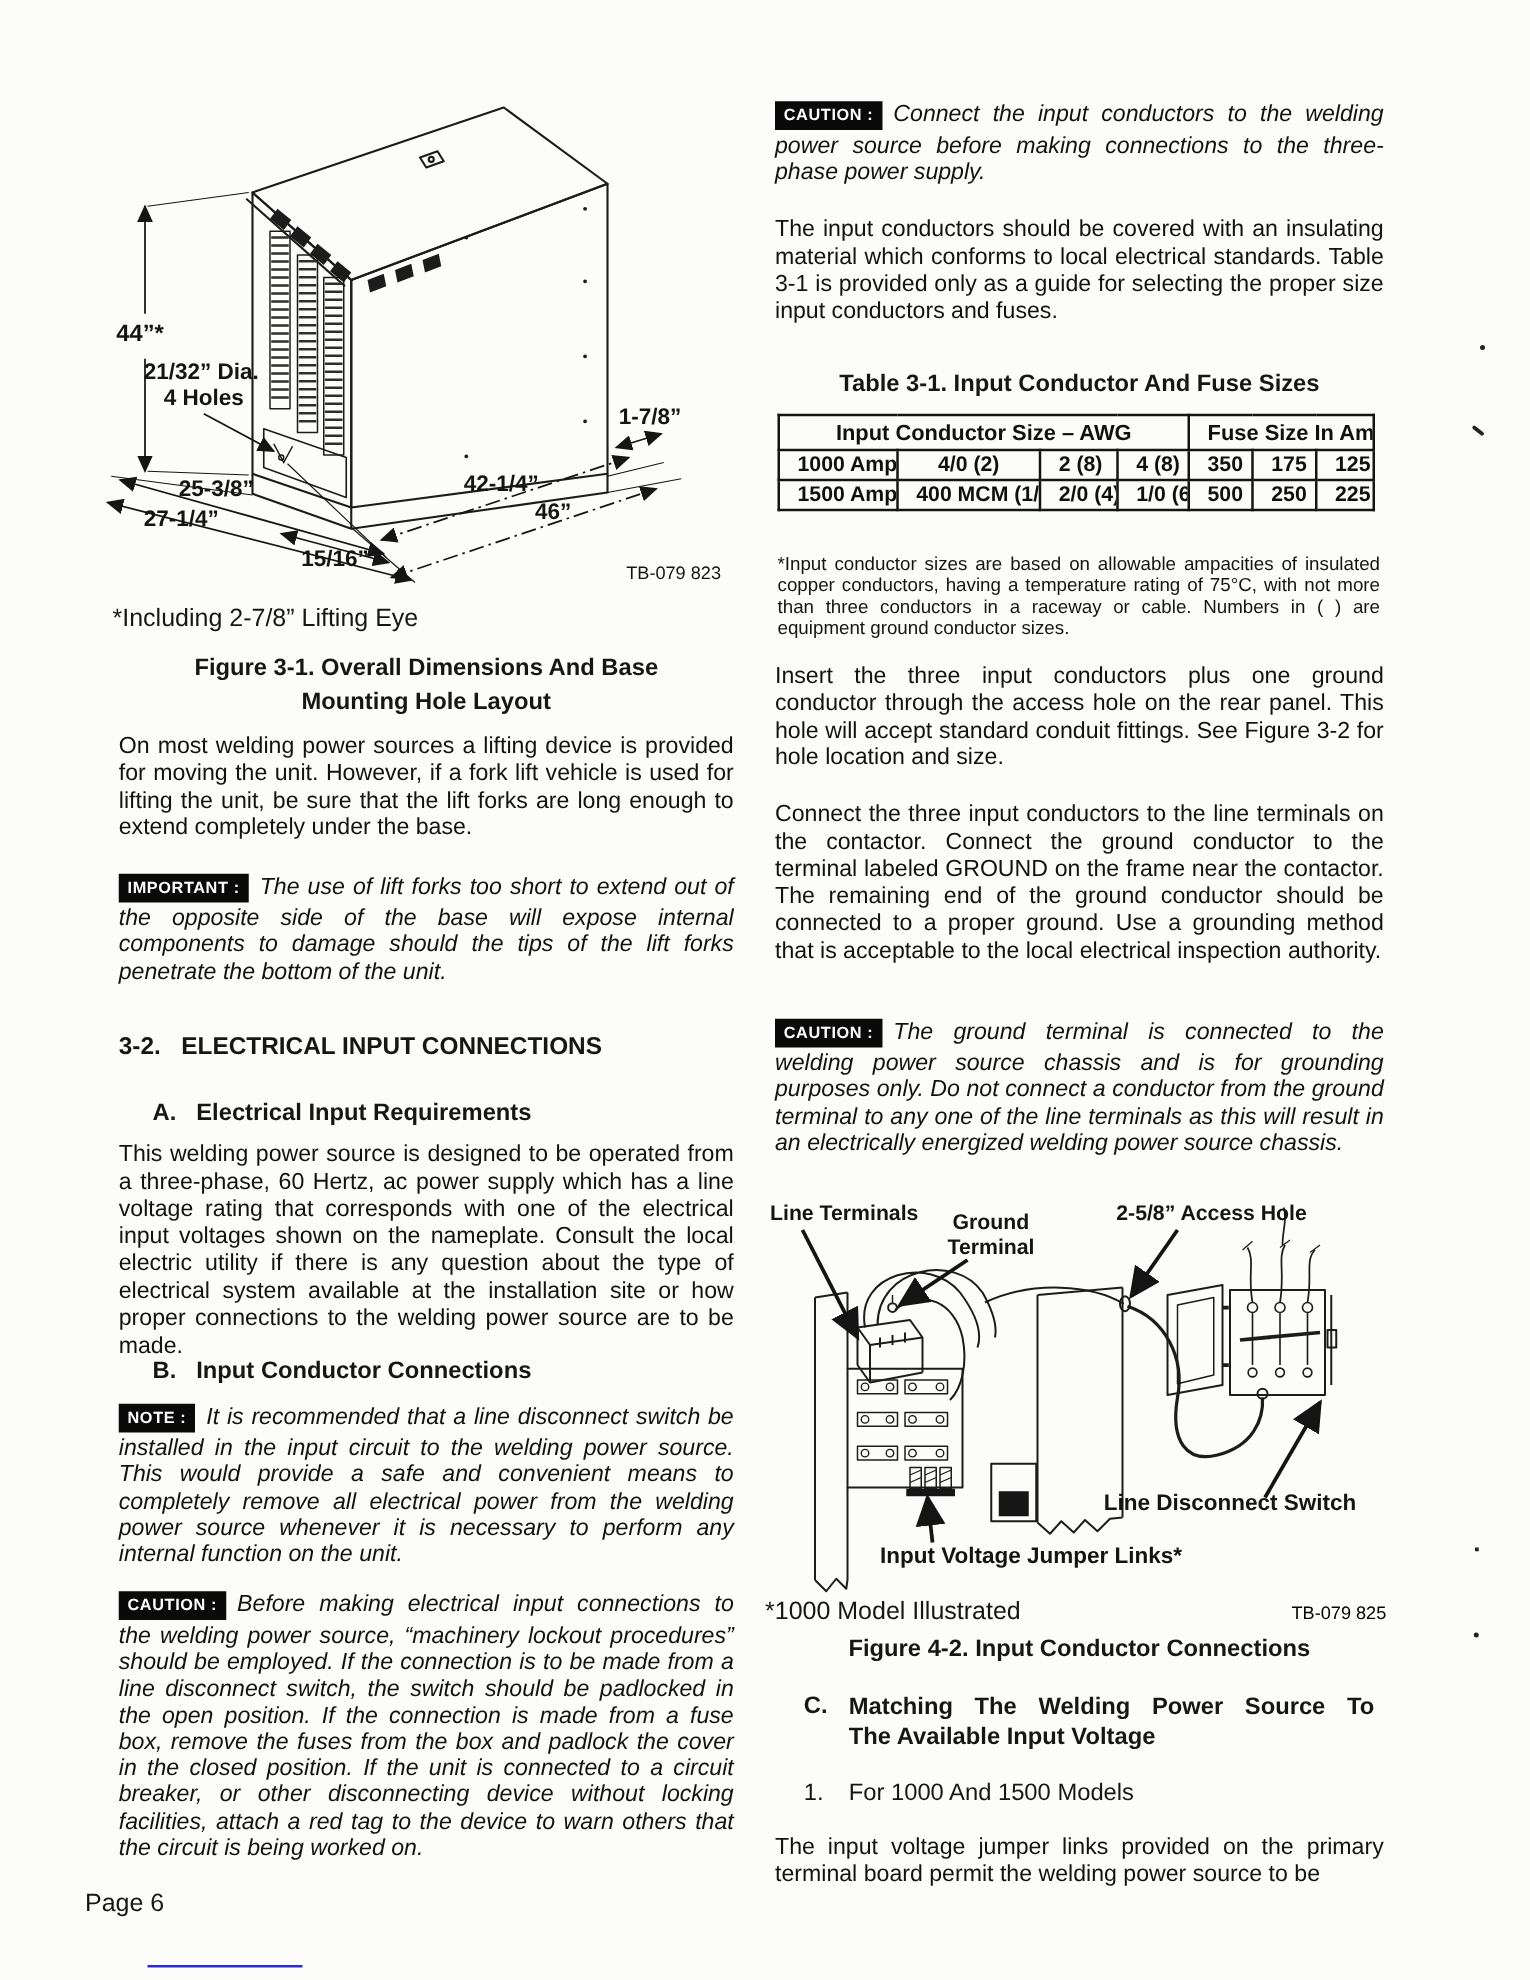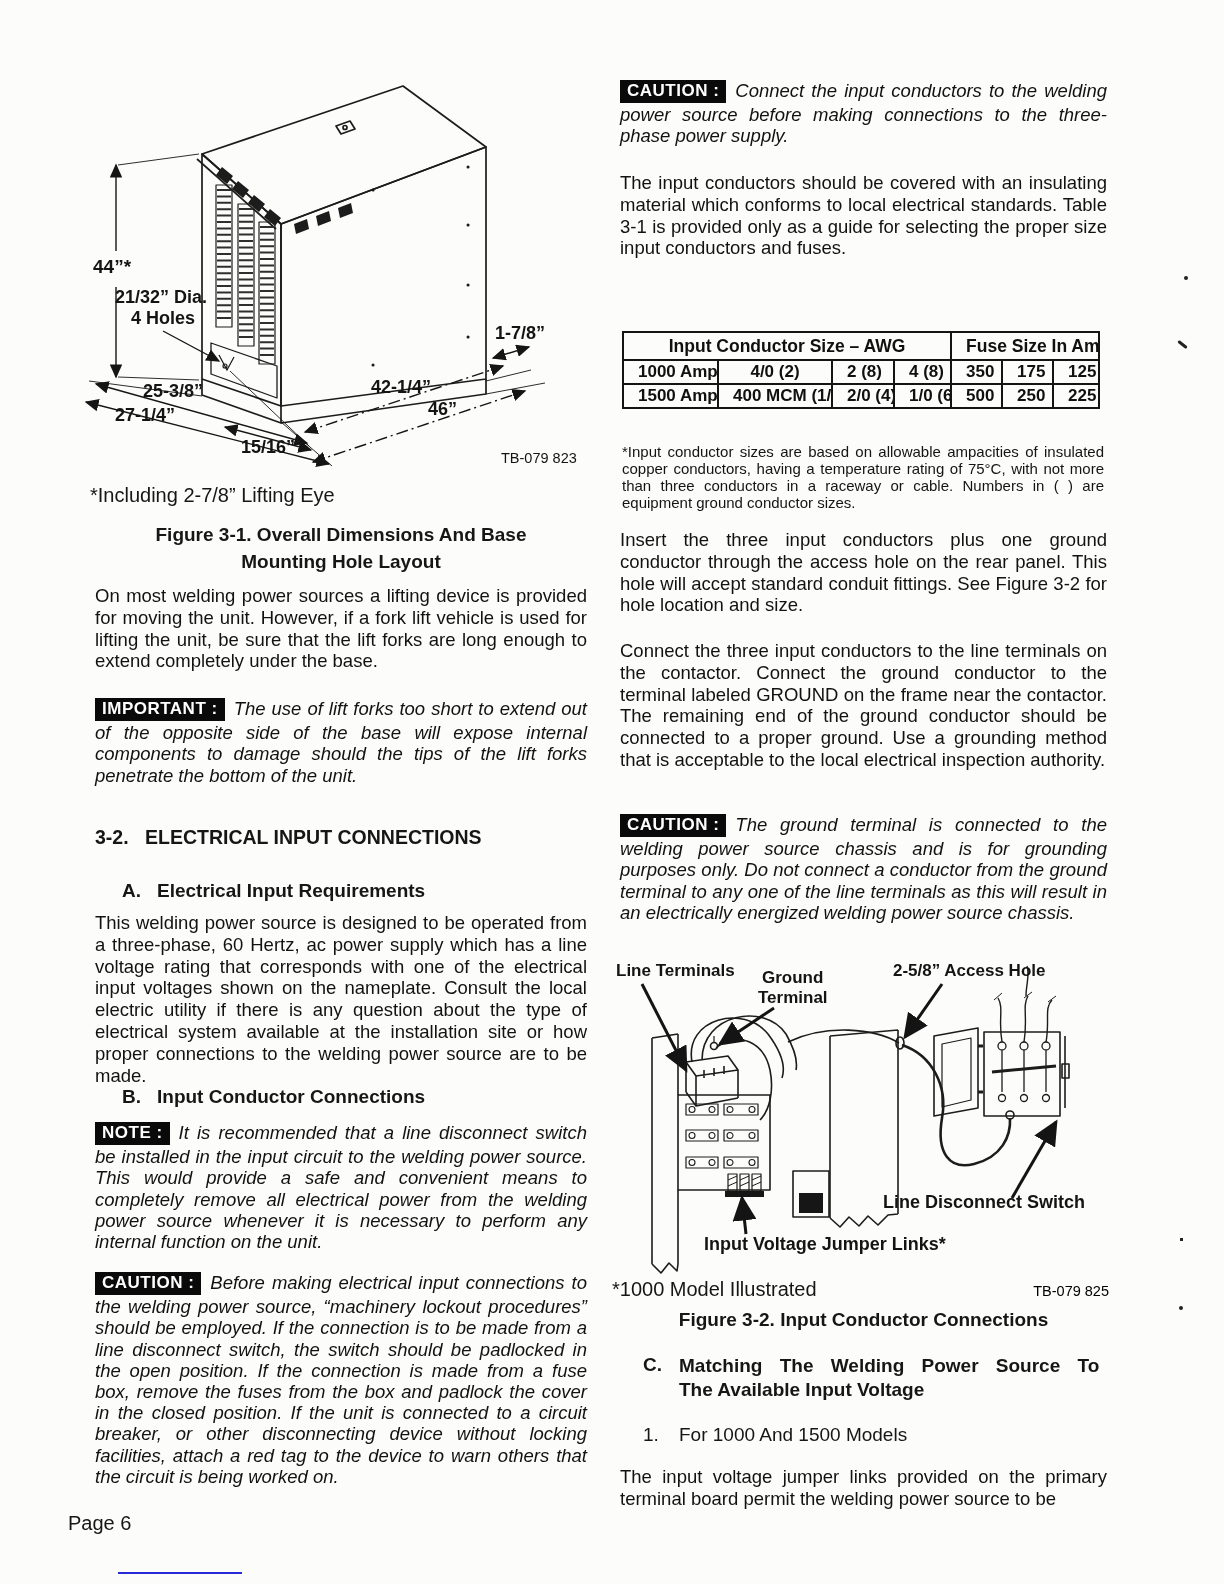--- a/index.html
+++ b/index.html
@@ -11,21 +11,21 @@
     overflow:hidden; margin:0 auto;
   }
   .abs { position:absolute; }
   .para {
     font-size:18.5px; line-height:21.8px; text-align:justify;
     color:#121212;
   }
   .ital { font-style:italic; line-height:21.2px; }
   .black-label {
     display:inline-block; background:#0a0a0a; color:#fff;
-    font-weight:700; font-style:normal; font-size:17px;
+    font-weight:700; font-style:normal; font-size:13px;
     padding:0px 7px 2px 7px; margin-right:9px; letter-spacing:0.5px;
     transform:translateY(-1px);
   }
   .sec-head { font-size:19.5px; font-weight:700; display:flex; }
   .sec-head .sec-num { width:50px; flex:0 0 auto; }
   .subhead { font-size:19px; font-weight:700; display:flex; }
   .subhead .sh-pad { width:27px; flex:0 0 auto; }
   .subhead .sh-label { width:35px; flex:0 0 auto; }
   .subhead2 { font-size:19px; font-weight:700; display:flex; }
   .subhead2 .sh-label { width:36px; flex:0 0 auto; }
@@ -159,20 +159,21 @@
 
   <div class="abs small-bold" style="left:68px;top:1512px">Page 6</div>
   <div class="abs blue-line" style="left:118px;top:1572px;width:124px"></div>
 
   <p class="abs para ital" style="left:620px;top:80px;width:487px">
     <span class="black-label">CAUTION :</span><span>Connect the input conductors to the welding power source before making connections to the three-phase power supply.</span>
   </p>
 
   <p class="abs para" style="left:620px;top:172px;width:487px">The input conductors should be covered with an insulating material which conforms to local electrical standards. Table 3-1 is provided only as a guide for selecting the proper size input conductors and fuses.</p>
 
+  <div class="abs fig-caption" style="left:620px;top:294px;width:487px">Table 3-1. Input Conductor And Fuse Sizes</div>
 
   <table class="abs t31" style="left:622px;top:331px;width:476px">
     <colgroup>
       <col style="width:95px">
         <col style="width:114px">
         <col style="width:62px">
         <col style="width:57px">
       <col style="width:51px">
         <col style="width:51px">
         <col style="width:46px">
@@ -267,21 +268,21 @@
     <text x="281" y="18" font-size="17">2-5/8” Access Hole</text>
     <text x="271" y="250" font-size="18">Line Disconnect Switch</text>
     <text x="92" y="292" font-size="18">Input Voltage Jumper Links*</text>
   </svg>
 
   <div class="abs" style="left:612px;top:1278px;width:497px;display:flex;justify-content:space-between;align-items:baseline">
     <span class="small-bold">*1000 Model Illustrated</span>
     <span class="ref-text">TB-079 825</span>
   </div>
 
-  <div class="abs fig-caption" style="left:620px;top:1306px;width:487px">Figure 3-2. Input Conductor Connections</div>
+  <div class="abs fig-caption" style="left:620px;top:1306px;width:487px">Figure 4-2. Input Conductor Connections</div>
 
   <div class="abs subhead2" style="left:643px;top:1354px;width:464px">
     <span class="sh-label">C.</span>
     <span class="sh-text">
       <span class="just-line">Matching The Welding Power Source To</span><br>
       <span>The Available Input Voltage</span>
     </span>
   </div>
 
   <div class="abs item-line" style="left:643px;top:1424px;width:464px">

